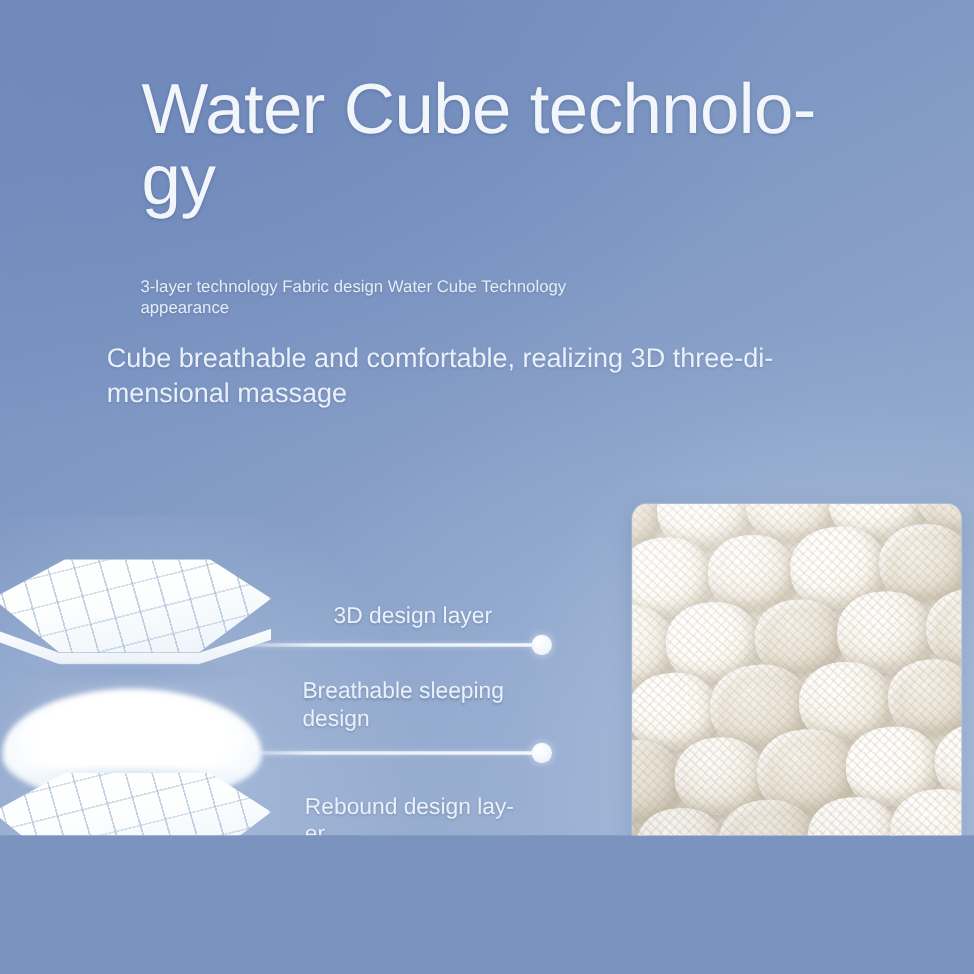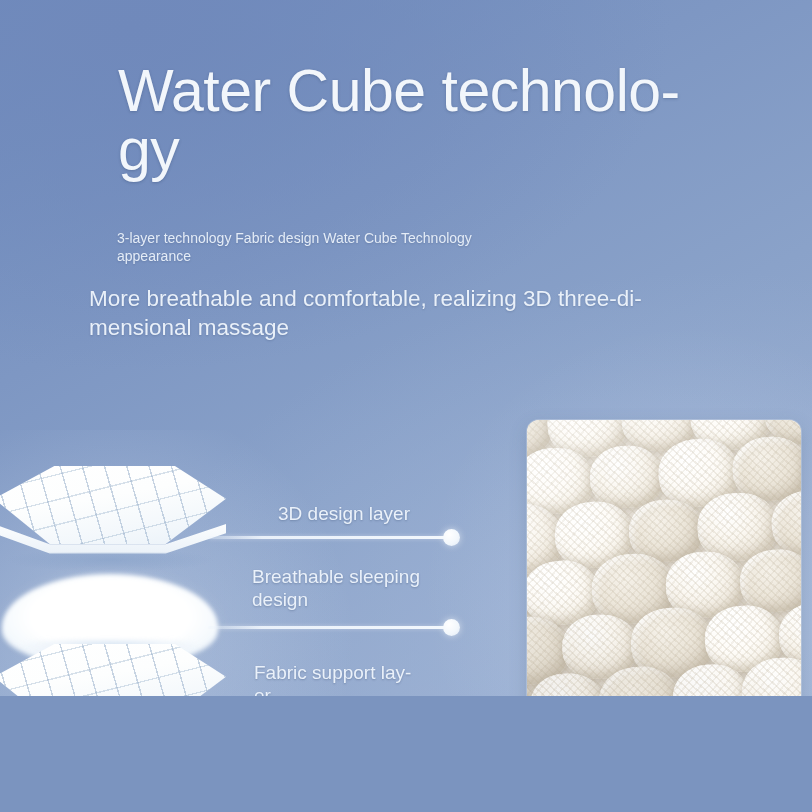--- a/index.html
+++ b/index.html
@@ -155,21 +155,21 @@
 <div id="stage">
 
   <div class="wash a"></div>
   <div class="wash b"></div>
 
   <div class="title">Water Cube technolo-
 gy</div>
 
   <div class="sub1">3-layer technology Fabric design Water Cube Technology
 appearance</div>
-  <div class="sub2">More breathable and comfortable, realizing 3D three-di-
+  <div class="sub2">Cube breathable and comfortable, realizing 3D three-di-
 mensional massage</div>
 
   <div class="stack">
     <div class="slab top-slab">
       <div class="top"></div>
       <div class="grid"></div>
       <div class="edge"></div>
       <div class="shade"></div>
     </div>
 
@@ -194,21 +194,21 @@
   <div class="leader-dot" style="left:443px;top:529px;"></div>
 
   <div class="callout" style="left:252px;top:556px;width:210px;height:70px;">
     <div class="clabel">Breathable sleeping
 design</div>
   </div>
   <div class="leader" style="left:208px;top:626px;width:245px;"></div>
   <div class="leader-dot" style="left:443px;top:619px;"></div>
 
   <div class="callout" style="left:254px;top:652px;width:215px;height:70px;">
-    <div class="clabel">Fabric support lay-
+    <div class="clabel">Rebound design lay-
 er</div>
   </div>
   <div class="leader" style="left:208px;top:722px;width:245px;"></div>
   <div class="leader-dot" style="left:443px;top:715px;"></div>
 
   <div class="photo">
     <div class="quilt" id="quilt">
         <div class="cell dim" style="left: -6px; top: -8px; transform: scale(0.94) rotate(-1.6deg);"></div>
         <div class="cell bright" style="left: 66px; top: -8px; transform: scale(1.024) rotate(0deg);"></div>
         <div class="cell " style="left: 138px; top: -8px; transform: scale(0.968) rotate(1.6deg);"></div>

